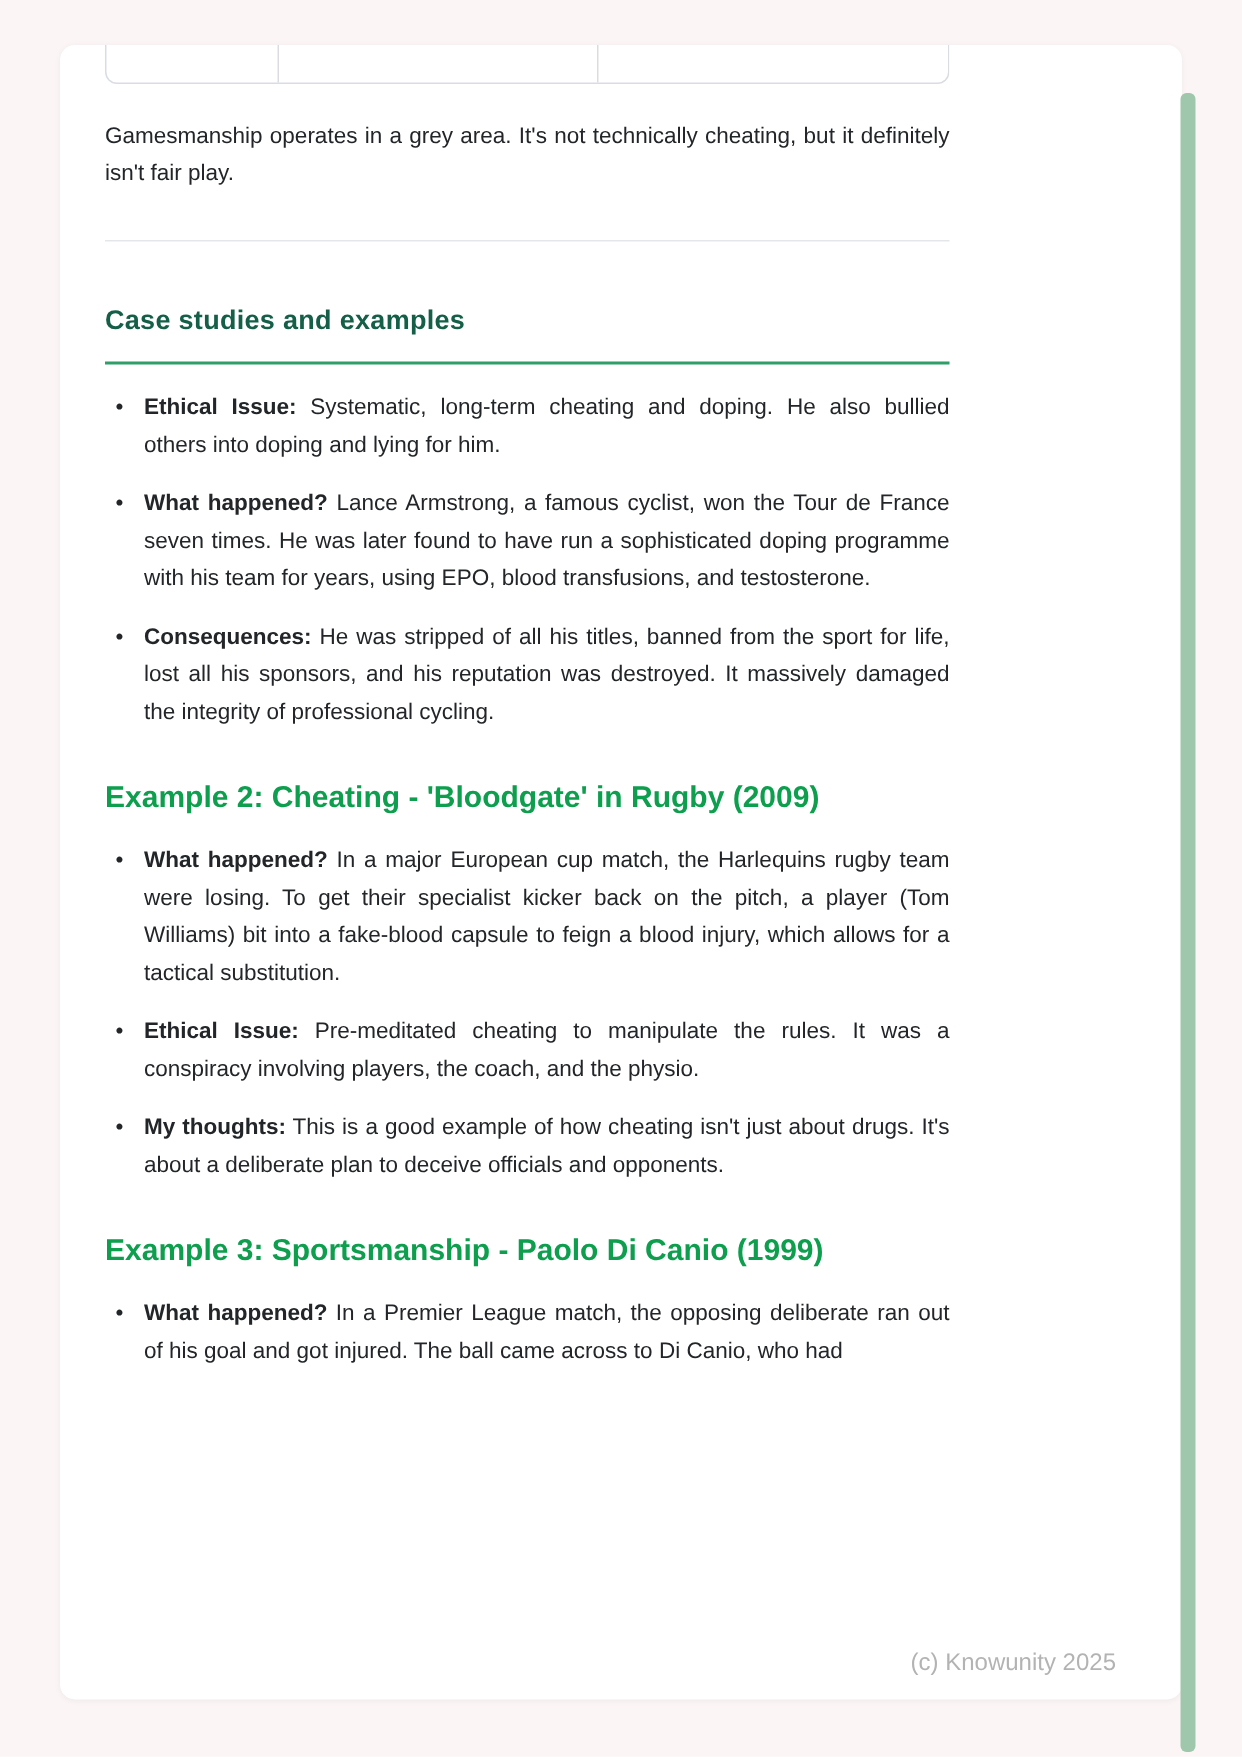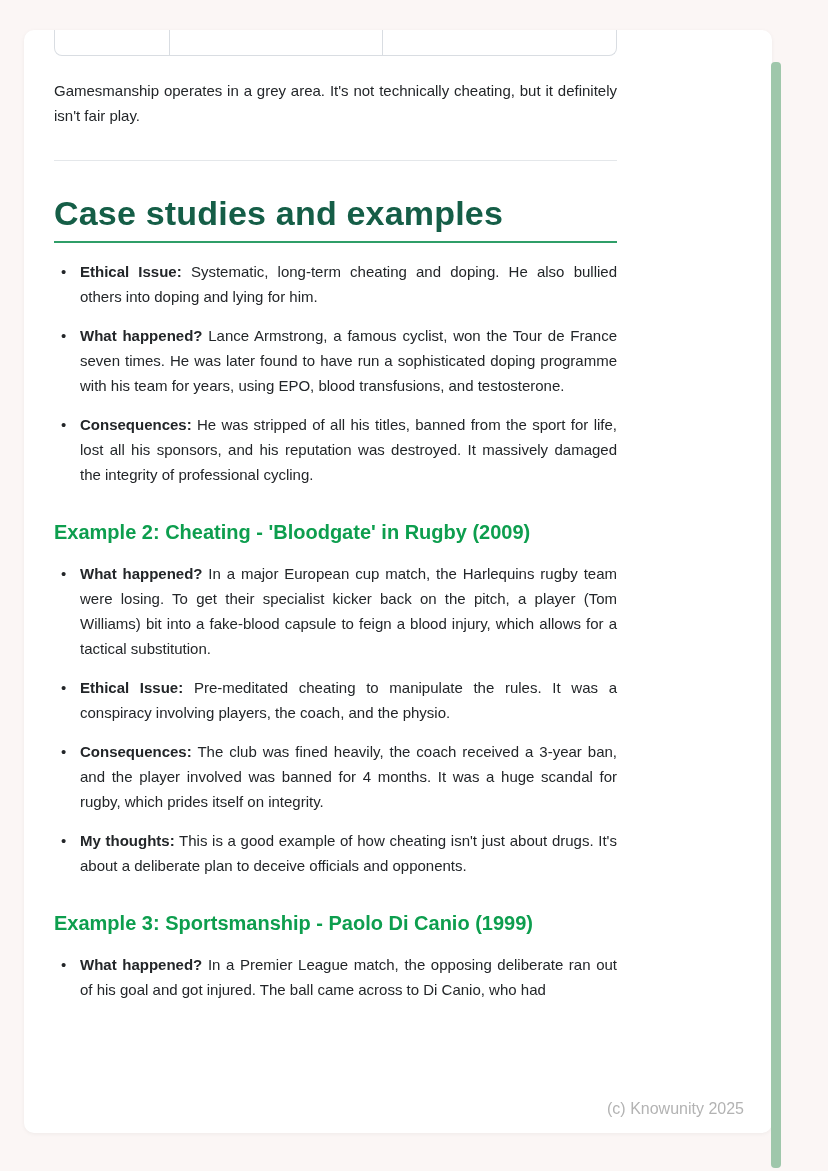--- a/index.html
+++ b/index.html
@@ -10,21 +10,21 @@
     background: #fbf6f5;
     overflow: hidden;
   }
   .page {
     position: relative;
     width: 828px;
     height: 1171px;
   }
   .card {
     position: absolute;
-    left: 24px;
+    left: 40px;
     top: 30px;
     width: 748px;
     height: 1103px;
     background: #ffffff;
     border-radius: 10px;
     box-shadow: 0 1px 4px rgba(0,0,0,0.05);
   }
   .content {
     padding: 0 155px 0 30px;
     color: #232629;
@@ -48,21 +48,21 @@
   .intro-paragraph {
     text-align: justify;
   }
   hr.divider {
     border: none;
     border-top: 1px solid #e4e7ea;
     margin-top: 32px;
   }
   h2.section-title {
     margin-top: 36px;
-    font-size: 34px;
+    font-size: 18px;
     line-height: 32px;
     font-weight: 700;
     color: #155e47;
     padding-bottom: 12px;
     border-bottom: 2px solid #2f9e68;
     letter-spacing: 0.2px;
   }
   h3.example-heading {
     margin-top: 32px;
     font-size: 20px;
@@ -134,21 +134,20 @@
   <li><strong>Consequences:</strong><span> He was stripped of all his titles, banned from the sport for life, lost all his sponsors, and his reputation was destroyed. It massively damaged the integrity of professional cycling.</span></li>
 
 </ul>
 
   <h3 class="example-heading">Example 2: Cheating - 'Bloodgate' in Rugby (2009)</h3>
   <ul class="example-bullets">
   <li><strong>What happened?</strong><span> In a major European cup match, the Harlequins rugby team were losing. To get their specialist kicker back on the pitch, a player (Tom Williams) bit into a fake-blood capsule to feign a blood injury, which allows for a tactical substitution.</span></li>
 
   <li><strong>Ethical Issue:</strong><span> Pre-meditated cheating to manipulate the rules. It was a conspiracy involving players, the coach, and the physio.</span></li>
 
-  <li><strong>Consequences:</strong><span> The club was fined heavily, the coach received a 3-year ban, and the player involved was banned for 4 months. It was a huge scandal for rugby, which prides itself on integrity.</span></li>
 
   <li><strong>My thoughts:</strong><span> This is a good example of how cheating isn't just about drugs. It's about a deliberate plan to deceive officials and opponents.</span></li>
 </ul>
 
   <h3 class="example-heading">Example 3: Sportsmanship - Paolo Di Canio (1999)</h3>
   <ul class="example-bullets">
   <li><strong>What happened?</strong><span> In a Premier League match, the opposing deliberate ran out of his goal and got injured. The ball came across to Di Canio, who had</span></li>
 </ul>
 </div>
 

